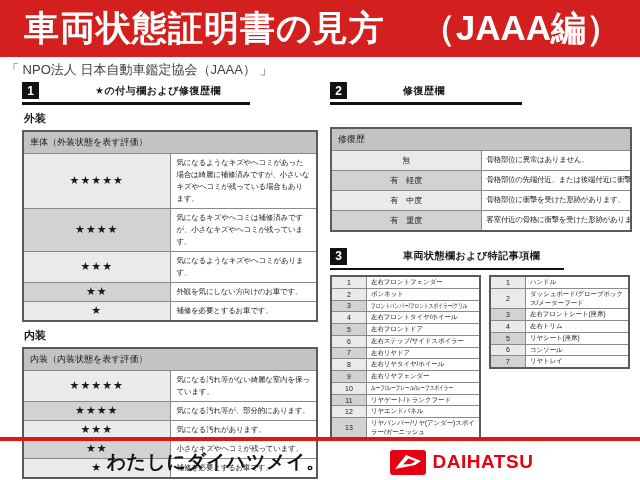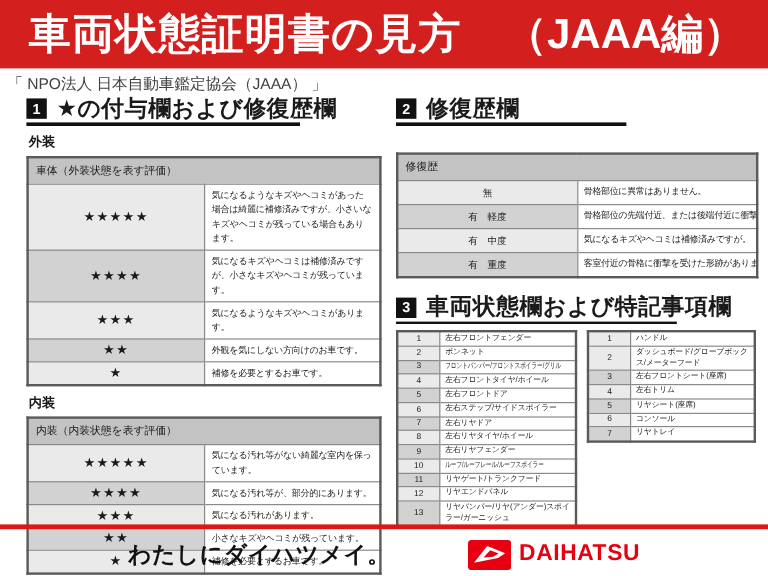--- a/index.html
+++ b/index.html
@@ -18,21 +18,21 @@
   .titlebar .t-ed{font-size:35px;font-weight:bold;letter-spacing:0px;}
   
   .subtitle{position:absolute;top:61px;left:6px;font-size:13px;color:#404040;}
   
   .col-left{position:absolute;top:82px;left:22px;width:296px;}
   .col-right{position:absolute;top:82px;left:330px;width:306px;}
   
   .sec-header{display:flex;align-items:center;gap:8px;height:17px;}
   .sec-num{width:17px;height:17px;background:#111;color:#fff;font-weight:bold;
     font-size:12px;display:flex;align-items:center;justify-content:center;flex:0 0 17px;}
-  .sec-title{font-size:19px;font-weight:bold;letter-spacing:0.5px;}
+  .sec-title{font-size:10px;font-weight:bold;letter-spacing:0.5px;margin-left:48px;}
   .sec-underline{height:2.5px;background:#111;margin-top:3px;}
   .u1{width:228px;}
   .u2{width:192px;}
   .u3{width:234px;}
   
   .group-label{font-size:11px;font-weight:bold;margin:6px 0 4px 2px;}
   
   table{border-collapse:collapse;table-layout:fixed;}
   th,td{border:1px solid #8a8a8a;}
   table{border:2px solid #5a5a5a;}
@@ -167,21 +167,21 @@
       <tr>
         <td class="grade lt">無</td>
         <td class="desc">骨格部位に異常はありません。</td>
       </tr>
       <tr>
         <td class="grade dk">有　軽度</td>
         <td class="desc">骨格部位の先端付近、または後端付近に衝撃を受けた形跡があります。</td>
       </tr>
       <tr>
         <td class="grade lt">有　中度</td>
-        <td class="desc">気になるキズやヘコミは補修済みですが。</td>
+        <td class="desc">骨格部位に衝撃を受けた形跡があります。</td>
       </tr>
       <tr>
         <td class="grade dk">有　重度</td>
         <td class="desc">客室付近の骨格に衝撃を受けた形跡があります。</td>
       </tr>
     </tbody>
   </table>
 
   <div class="sec-header" style="margin-top:16px;">
     <span class="sec-num">3</span>

